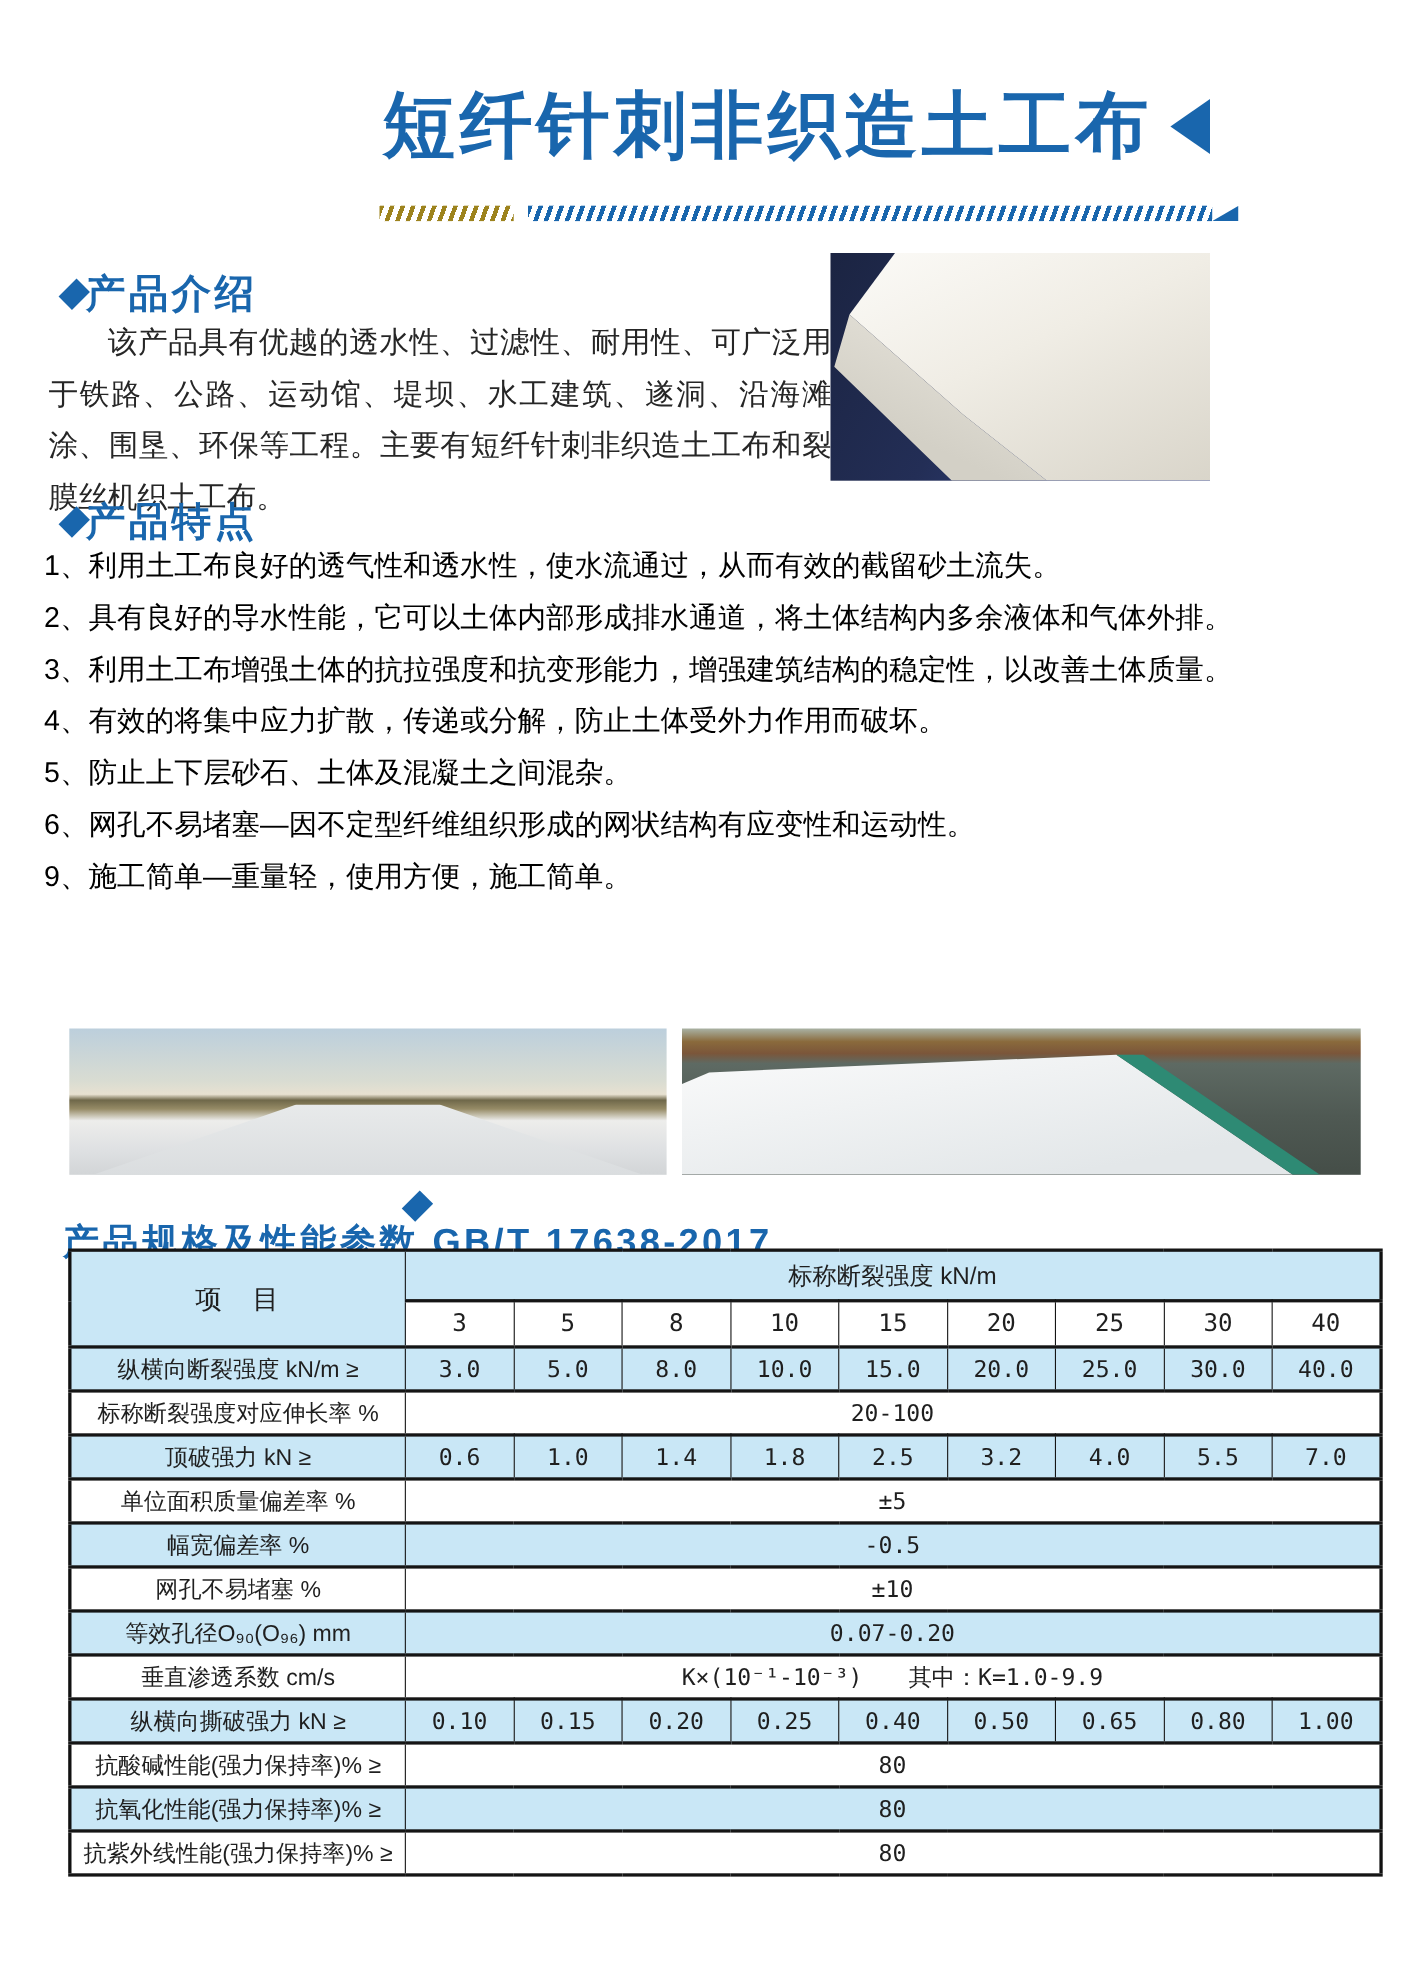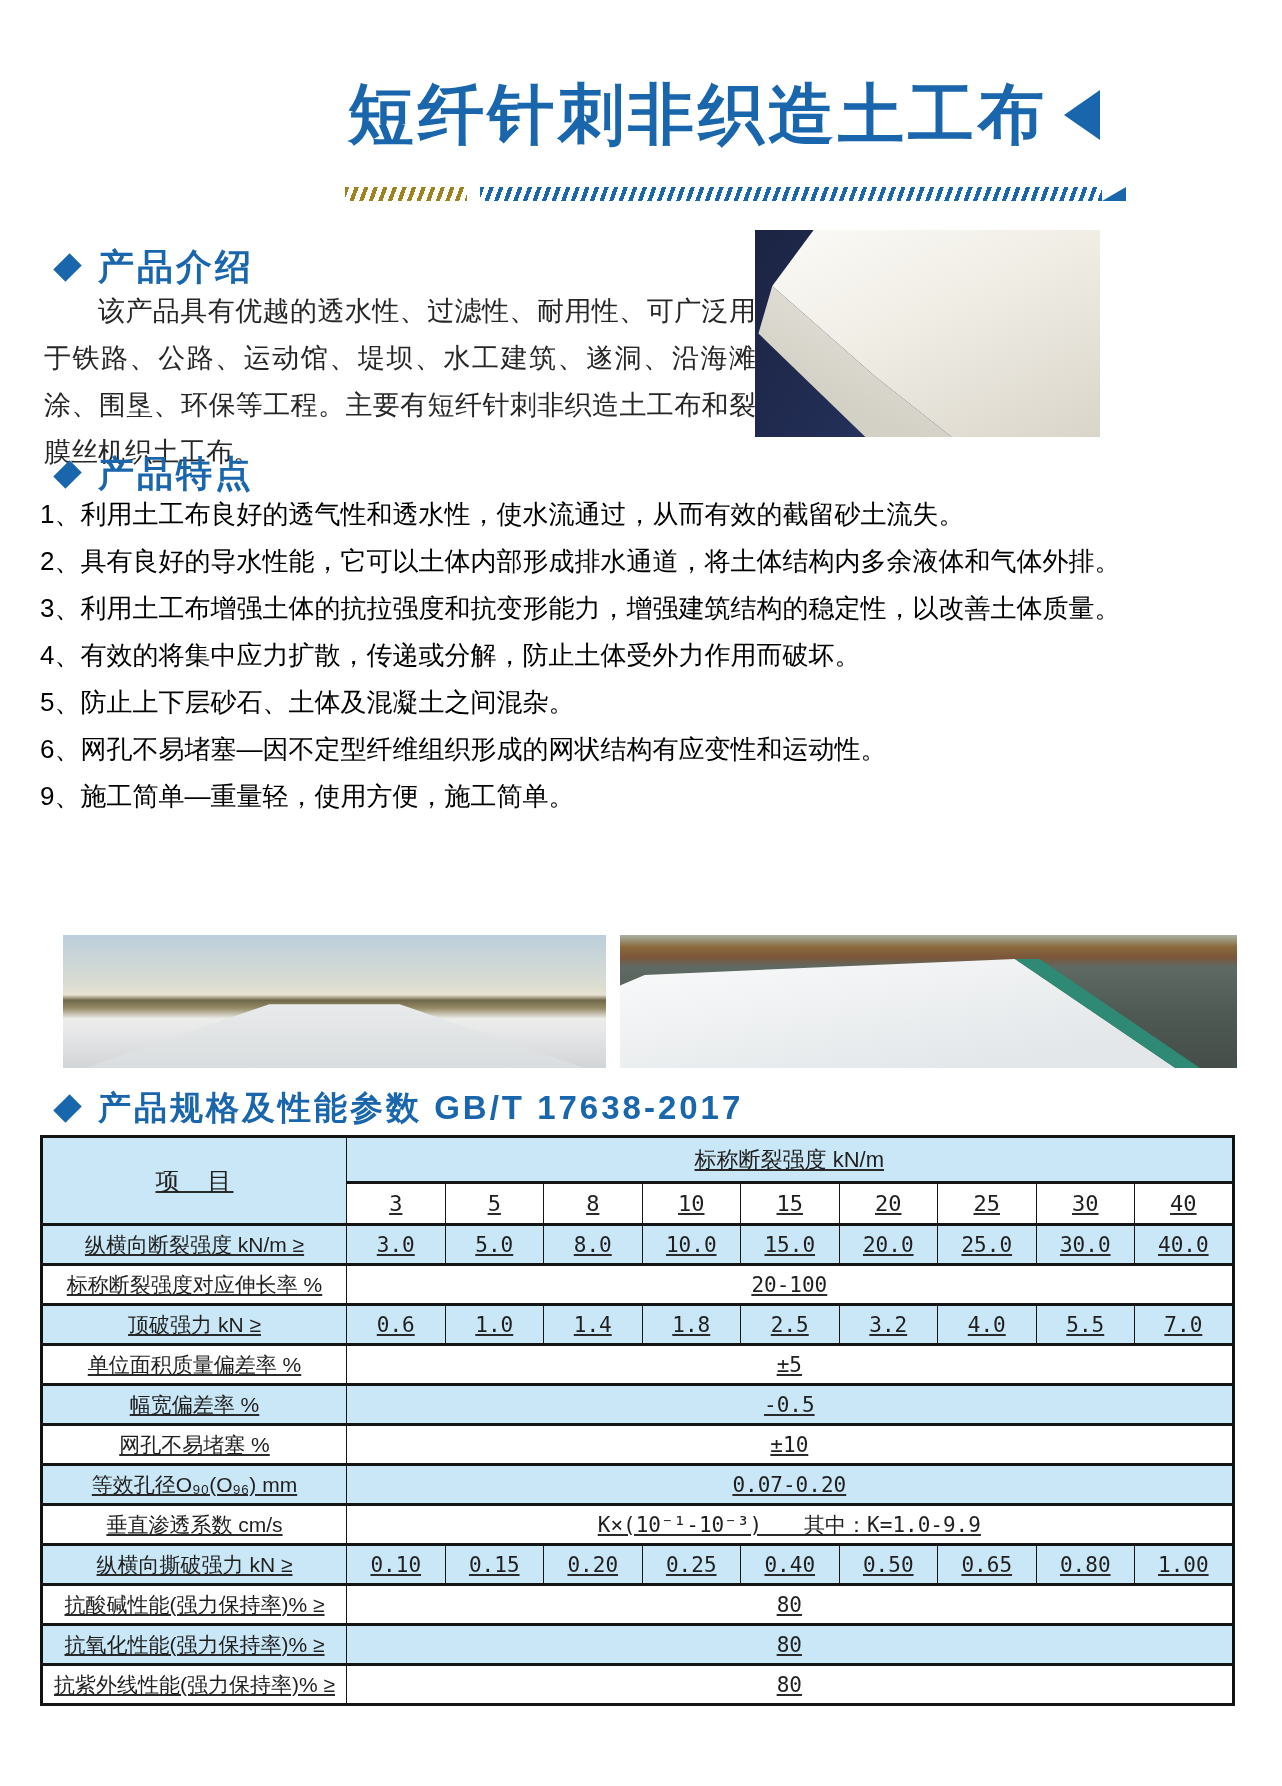--- a/index.html
+++ b/index.html
@@ -17,27 +17,27 @@
   
   .stripes{position:absolute;top:187px;left:345px;width:794px;height:14px;display:flex;align-items:stretch;}
   .stripe{height:100%;}
   .stripe.gold{width:122px;margin-right:13px;
       background:repeating-linear-gradient(110deg,#9d831d 0 4px,#ffffff 4px 9px);}
   .stripe.blue{width:622px;
       background:repeating-linear-gradient(110deg,#1966ad 0 4px,#ffffff 4px 9px);}
   .stripe-cap{width:24px;height:100%;background:#1966ad;clip-path:polygon(0 100%,100% 0,100% 100%);}
 
   
-  .sec-h{position:absolute;left:57px;display:flex;align-items:center;gap:20px;
+  .sec-h{position:absolute;left:57px;display:flex;align-items:center;
          color:#1966ad;font-weight:700;}
   .diamond{width:21px;height:21px;background:#1966ad;transform:rotate(45deg) scale(0.82,1.1);flex:0 0 auto;}
   .sec-h .sec-label{white-space:nowrap;letter-spacing:3px;}
   .intro-h{top:243px;font-size:36px;}
   .feat-h{top:450px;font-size:36px;}
-  .spec-h{top:1086px;font-size:33px;letter-spacing:1px;}
+  .spec-h{top:1086px;font-size:33px;letter-spacing:1px;flex-direction:column;}
 
   
   .intro-body{position:absolute;top:288px;left:44px;width:712px;margin:0;
       font-size:27px;line-height:47px;text-align:justify;text-indent:2em;color:#262626;}
 
   
   .fabric-photo{position:absolute;left:755px;top:230px;width:345px;height:207px;overflow:hidden;
       background:linear-gradient(120deg,#1b2442 0%,#232e56 42%,#31407c 74%,#46569d 100%);}
   .fabric-main{position:absolute;inset:0;
       background:linear-gradient(155deg,#fcfbf8 0%,#f0ede5 45%,#d9d5ca 100%);
@@ -58,22 +58,22 @@
   .field-roll{position:absolute;inset:0;background:linear-gradient(180deg,#f7f8f7 0%,#dadddf 100%);
       clip-path:polygon(38% 52%,62% 52%,96% 100%,4% 100%);}
   .photo-aerial{flex:1;
       background:linear-gradient(180deg,#a9b2a4 0%,#8a6a3c 9%,#7b563a 17%,#5e6a63 24%,#4f5953 60%,#454e48 100%);}
   .membrane{position:absolute;inset:0;background:linear-gradient(170deg,#fdfdfd 0%,#e3e7e9 80%);
       clip-path:polygon(4% 30%,64% 18%,90% 100%,0 100%,0 38%);}
   .membrane-edge{position:absolute;inset:0;background:#2e8a74;
       clip-path:polygon(64% 18%,68% 18%,94% 100%,90% 100%);}
 
   
-  .spec-table{position:absolute;top:1135px;left:40px;width:1192px;height:567px;
-      border-collapse:collapse;table-layout:fixed;text-decoration:underline;}
+  .spec-table{position:absolute;top:1135px;left:62px;width:1192px;height:567px;
+      border-collapse:collapse;table-layout:fixed;}
   .spec-table td{border-left:1px solid #151515;border-right:1px solid #151515;
       border-top:3px solid #151515;border-bottom:3px solid #151515;
       text-align:center;vertical-align:middle;padding:0 2px;
       font-size:21px;color:#1f1f1f;}
   .spec-table{border:3px solid #111;}
   .spec-table tr.blue td{background:#c9e7f6;}
   .spec-table tr.white td{background:#ffffff;}
   .spec-table td.corner{background:#c9e7f6;font-size:24px;letter-spacing:2px;}
   .spec-table td.group{font-size:22px;}
   .spec-table tr.grades td{border-top-width:2px;font-size:22px;}

